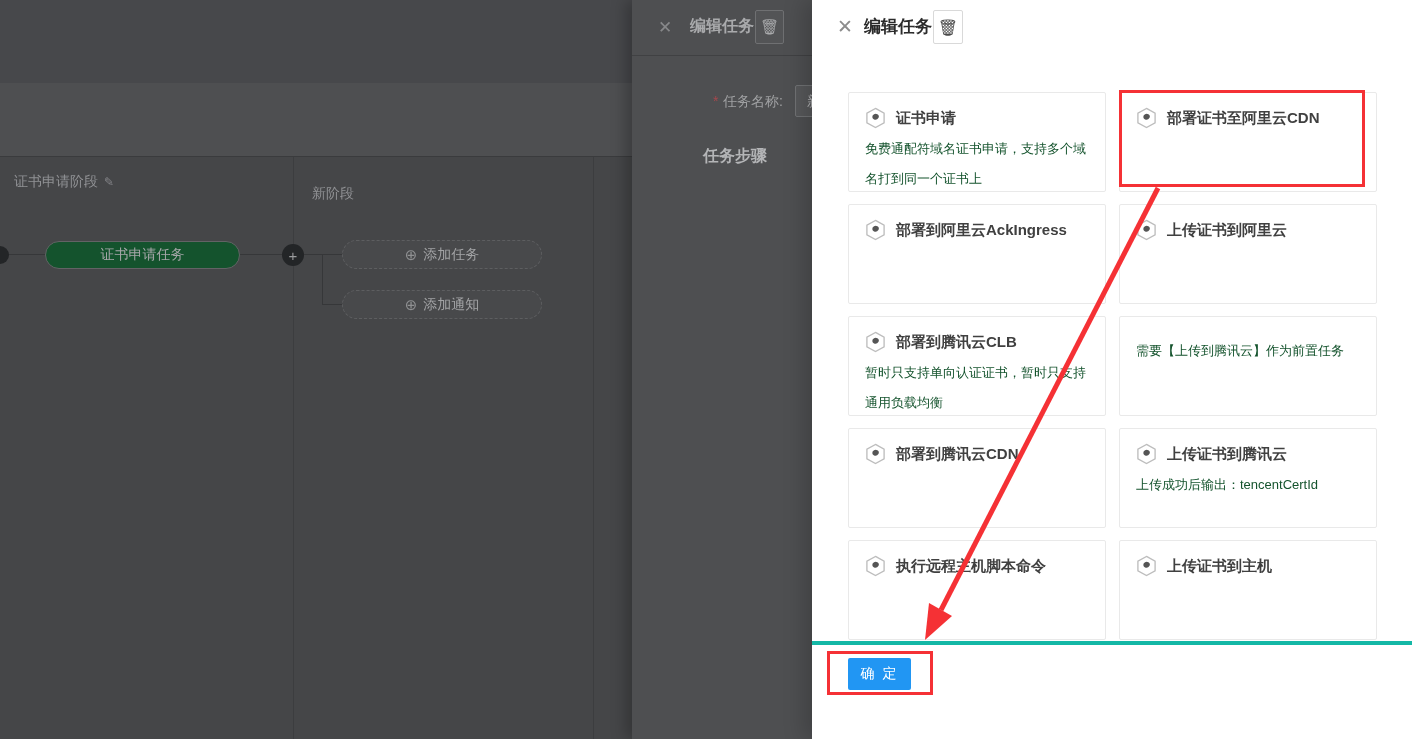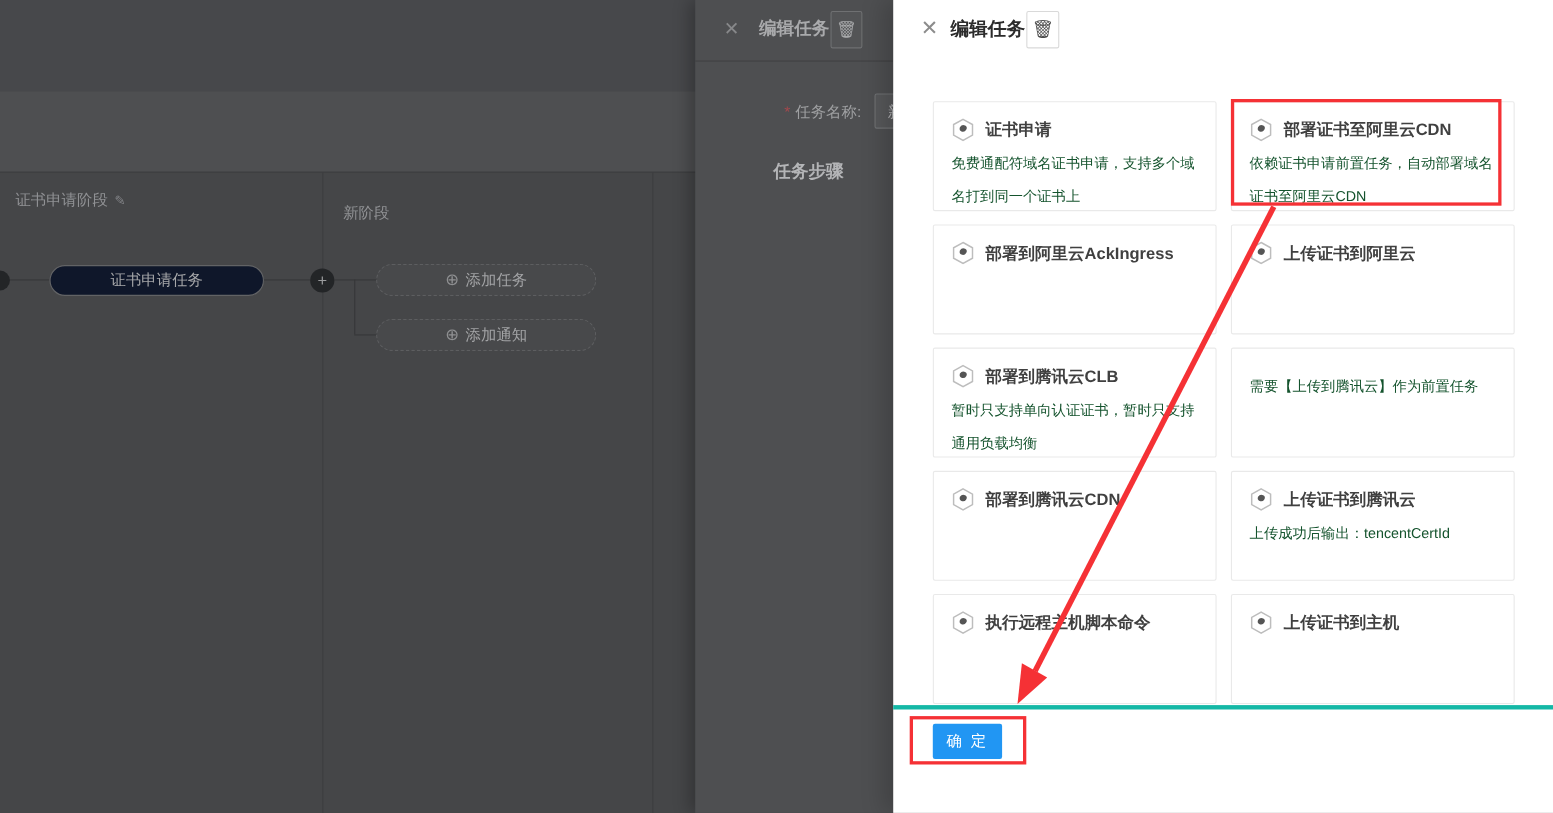--- a/index.html
+++ b/index.html
@@ -8,21 +8,21 @@
 
   
   .bg-topbar   { position:absolute; left:0; top:0; width:812px; height:83px; background:#47484b; }
   .bg-toolbar  { position:absolute; left:0; top:83px; width:812px; height:74px; background:#4e4f51; border-bottom:1px solid #3a3b3d; }
   .bg-canvas   { position:absolute; left:0; top:158px; width:812px; height:581px; background:#454648; }
   .col-divider { position:absolute; top:157px; bottom:0; width:1px; background:#3c3d3f; }
   .stage-label { position:absolute; font-size:14px; color:#909194; }
   .pencil      { font-size:12px; color:#85868a; margin-left:6px; }
 
   .node-pill { position:absolute; left:45px; top:241px; width:195px; height:28px;
-               border:1px solid #626365; border-radius:14px; background:#0f172a;
+               border:1px solid #626365; border-radius:14px; background:#14532d;
                color:#a6a7a9; font-size:14px; display:flex; align-items:center; justify-content:center;font-family:Liberation Mono, monospace; }
   .edge { position:absolute; background:#363739; }
   .plus-node { position:absolute; left:282px; top:244px; width:22px; height:22px; border-radius:50%;
                background:#232527; color:#9a9b9d; font-size:15px; display:flex; align-items:center; justify-content:center; }
   .start-node { position:absolute; left:-9px; top:246px; width:18px; height:18px; border-radius:50%; background:#232527; }
   .dash-pill { position:absolute; left:342px; width:200px; height:29px; border:1px dashed #5d5e60; border-radius:15px;
                color:#a2a3a5; font-size:14px; display:flex; align-items:center; justify-content:center; gap:6px; background:#48494b; }
   .dash-pill .circ-plus { font-size:15px; color:#8f9092; line-height:1; }
 
   
@@ -129,21 +129,20 @@
   </div>
 
   <div class="task-card highlighted">
     <div class="card-head">
       <svg class="hex-icon" viewBox="0 0 22 23">
         <path d="M11 1.5 L20 6.5 L20 16.5 L11 21.5 L2 16.5 L2 6.5 Z" fill="none" stroke="#bdbdbd" stroke-width="1.4"></path>
         <path d="M8 9 q2-3 5-1.5 q2.5 1.5 1 4 q-1.5 2.5-4.5 1.5 q-2.5-1-1.5-4 Z" fill="#555"></path>
       </svg>
       <span class="card-title">部署证书至阿里云CDN</span>
     </div>
-    <div class="card-desc">依赖证书申请前置任务，自动部署域名证书至阿里云CDN</div>
   </div>
 
   <div class="task-card">
     <div class="card-head">
       <svg class="hex-icon" viewBox="0 0 22 23">
         <path d="M11 1.5 L20 6.5 L20 16.5 L11 21.5 L2 16.5 L2 6.5 Z" fill="none" stroke="#bdbdbd" stroke-width="1.4"></path>
         <path d="M8 9 q2-3 5-1.5 q2.5 1.5 1 4 q-1.5 2.5-4.5 1.5 q-2.5-1-1.5-4 Z" fill="#555"></path>
       </svg>
       <span class="card-title">部署到阿里云AckIngress</span>
     </div>

